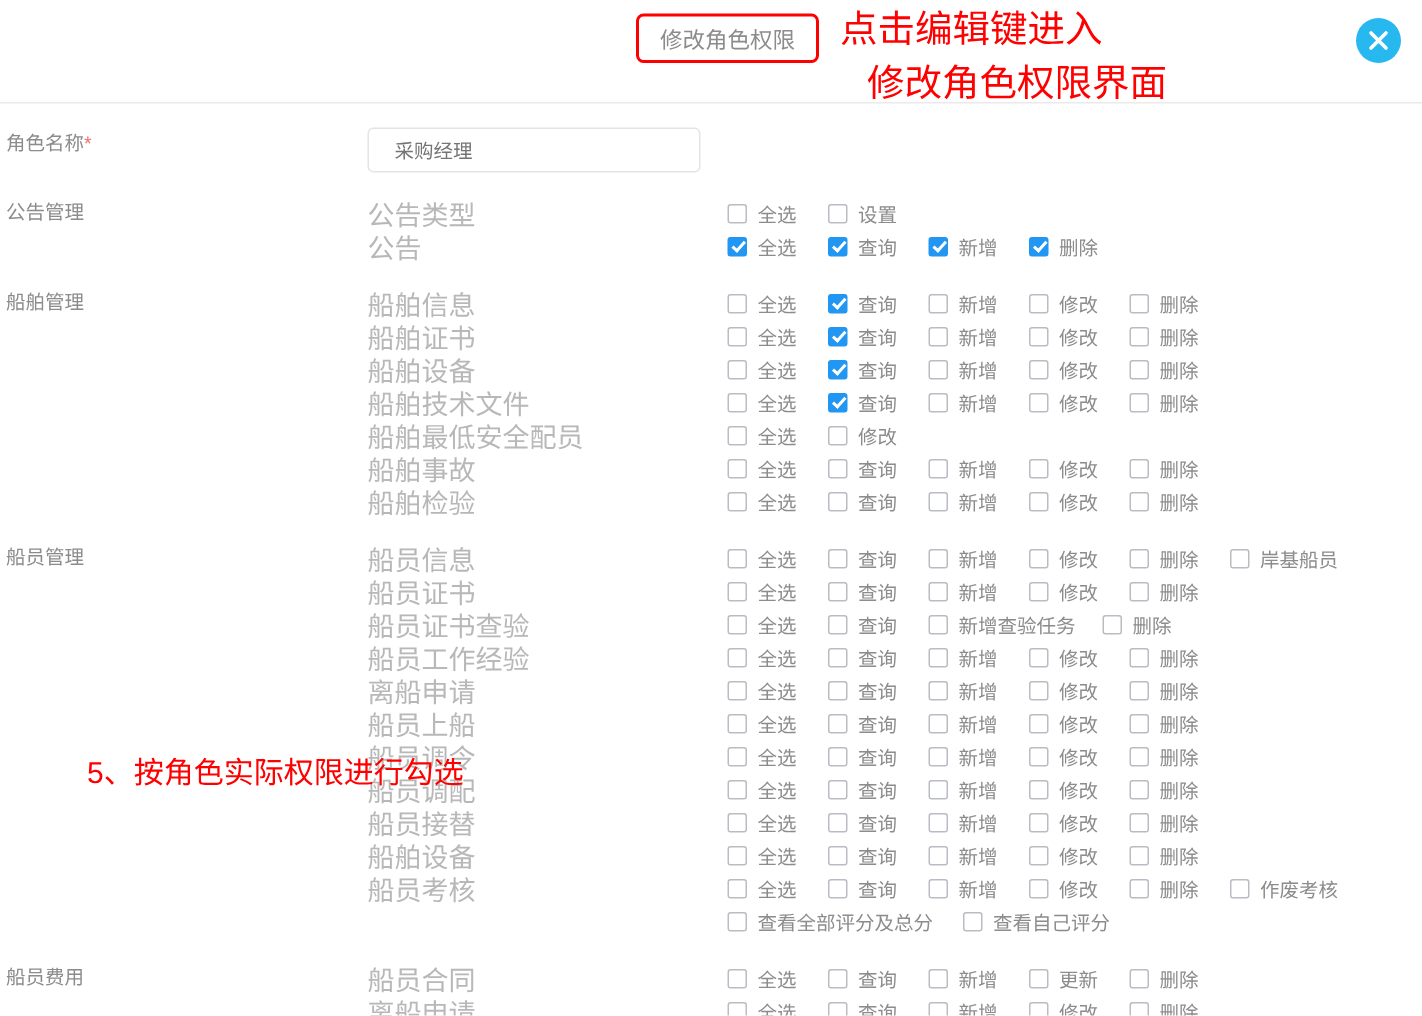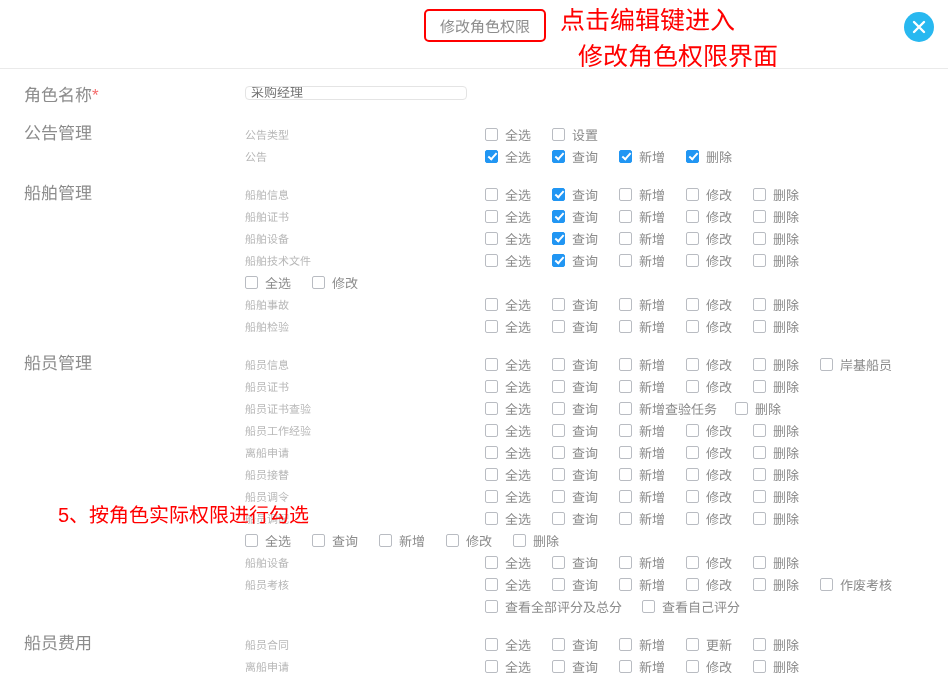--- a/index.html
+++ b/index.html
@@ -71,56 +71,56 @@
     padding-top: 0;
   }
 
   .form-row {
     display: flex;
     align-items: flex-start;
     padding-top: 16px;
   }
   .grp-label {
     width: 245px;
-    padding-left: 24px;
+    padding-left: 4px;
     box-sizing: border-box;
-    font-size: 17px;
+    font-size: 13px;
     color: #8c8c8c;
     flex: none;
     line-height: 22px;
   }
   .req-star { color: #f56c6c; }
 
   .name-input {
     width: 222px;
-    height: 14px;
+    height: 30px;
     box-sizing: border-box;
     border: 1px solid #e4e4e4;
     border-radius: 4px;
     background: #fff;
     color: #bfbfbf;
     font-size: 13px;
     font-family: "Liberation Sans", "DejaVu Sans", sans-serif;
-    padding: 0 5px;
+    padding: 0 17px;
     outline: none;
   }
 
   .perm-rows { flex: 1; }
 
   .perm-row {
     display: flex;
     align-items: center;
     height: 22px;
     white-space: nowrap;
   }
   .perm-name {
     width: 240px;
     flex: none;
     color: #b8b8b8;
-    font-size: 11px;
+    font-size: 18px;
   }
   .perm-checks {
     display: flex;
     align-items: flex-end;
   }
   .chk-item {
     display: flex;
     align-items: center;
     width: 67px;
     flex: none;
@@ -341,20 +341,21 @@
                 <span class="box"></span>
                 <span class="chk-label">修改</span>
               </label>
               <label class="chk-item">
                 <span class="box"></span>
                 <span class="chk-label">删除</span>
               </label>
             </div>
           </div>
           <div class="perm-row">
+            <div class="perm-name">船舶最低安全配员</div>
             <div class="perm-checks">
               <label class="chk-item">
                 <span class="box"></span>
                 <span class="chk-label">全选</span>
               </label>
               <label class="chk-item">
                 <span class="box"></span>
                 <span class="chk-label">修改</span>
               </label>
             </div>
@@ -533,95 +534,96 @@
                 <span class="box"></span>
                 <span class="chk-label">修改</span>
               </label>
               <label class="chk-item">
                 <span class="box"></span>
                 <span class="chk-label">删除</span>
               </label>
             </div>
           </div>
           <div class="perm-row">
+            <div class="perm-name">船员上船</div>
+            <div class="perm-checks">
+              <label class="chk-item">
+                <span class="box"></span>
+                <span class="chk-label">全选</span>
+              </label>
+              <label class="chk-item">
+                <span class="box"></span>
+                <span class="chk-label">查询</span>
+              </label>
+              <label class="chk-item">
+                <span class="box"></span>
+                <span class="chk-label">新增</span>
+              </label>
+              <label class="chk-item">
+                <span class="box"></span>
+                <span class="chk-label">修改</span>
+              </label>
+              <label class="chk-item">
+                <span class="box"></span>
+                <span class="chk-label">删除</span>
+              </label>
+            </div>
+          </div>
+          <div class="perm-row">
+            <div class="perm-name">船员调令</div>
+            <div class="perm-checks">
+              <label class="chk-item">
+                <span class="box"></span>
+                <span class="chk-label">全选</span>
+              </label>
+              <label class="chk-item">
+                <span class="box"></span>
+                <span class="chk-label">查询</span>
+              </label>
+              <label class="chk-item">
+                <span class="box"></span>
+                <span class="chk-label">新增</span>
+              </label>
+              <label class="chk-item">
+                <span class="box"></span>
+                <span class="chk-label">修改</span>
+              </label>
+              <label class="chk-item">
+                <span class="box"></span>
+                <span class="chk-label">删除</span>
+              </label>
+            </div>
+          </div>
+          <div class="perm-row">
+            <div class="perm-name">船员调配</div>
+            <div class="perm-checks">
+              <label class="chk-item">
+                <span class="box"></span>
+                <span class="chk-label">全选</span>
+              </label>
+              <label class="chk-item">
+                <span class="box"></span>
+                <span class="chk-label">查询</span>
+              </label>
+              <label class="chk-item">
+                <span class="box"></span>
+                <span class="chk-label">新增</span>
+              </label>
+              <label class="chk-item">
+                <span class="box"></span>
+                <span class="chk-label">修改</span>
+              </label>
+              <label class="chk-item">
+                <span class="box"></span>
+                <span class="chk-label">删除</span>
+              </label>
+            </div>
+          </div>
+          <div class="perm-row">
             <div class="perm-name">船员接替</div>
-            <div class="perm-checks">
-              <label class="chk-item">
-                <span class="box"></span>
-                <span class="chk-label">全选</span>
-              </label>
-              <label class="chk-item">
-                <span class="box"></span>
-                <span class="chk-label">查询</span>
-              </label>
-              <label class="chk-item">
-                <span class="box"></span>
-                <span class="chk-label">新增</span>
-              </label>
-              <label class="chk-item">
-                <span class="box"></span>
-                <span class="chk-label">修改</span>
-              </label>
-              <label class="chk-item">
-                <span class="box"></span>
-                <span class="chk-label">删除</span>
-              </label>
-            </div>
-          </div>
-          <div class="perm-row">
-            <div class="perm-name">船员调令</div>
-            <div class="perm-checks">
-              <label class="chk-item">
-                <span class="box"></span>
-                <span class="chk-label">全选</span>
-              </label>
-              <label class="chk-item">
-                <span class="box"></span>
-                <span class="chk-label">查询</span>
-              </label>
-              <label class="chk-item">
-                <span class="box"></span>
-                <span class="chk-label">新增</span>
-              </label>
-              <label class="chk-item">
-                <span class="box"></span>
-                <span class="chk-label">修改</span>
-              </label>
-              <label class="chk-item">
-                <span class="box"></span>
-                <span class="chk-label">删除</span>
-              </label>
-            </div>
-          </div>
-          <div class="perm-row">
-            <div class="perm-name">船员调配</div>
-            <div class="perm-checks">
-              <label class="chk-item">
-                <span class="box"></span>
-                <span class="chk-label">全选</span>
-              </label>
-              <label class="chk-item">
-                <span class="box"></span>
-                <span class="chk-label">查询</span>
-              </label>
-              <label class="chk-item">
-                <span class="box"></span>
-                <span class="chk-label">新增</span>
-              </label>
-              <label class="chk-item">
-                <span class="box"></span>
-                <span class="chk-label">修改</span>
-              </label>
-              <label class="chk-item">
-                <span class="box"></span>
-                <span class="chk-label">删除</span>
-              </label>
-            </div>
-          </div>
-          <div class="perm-row">
             <div class="perm-checks">
               <label class="chk-item">
                 <span class="box"></span>
                 <span class="chk-label">全选</span>
               </label>
               <label class="chk-item">
                 <span class="box"></span>
                 <span class="chk-label">查询</span>
               </label>
               <label class="chk-item">

